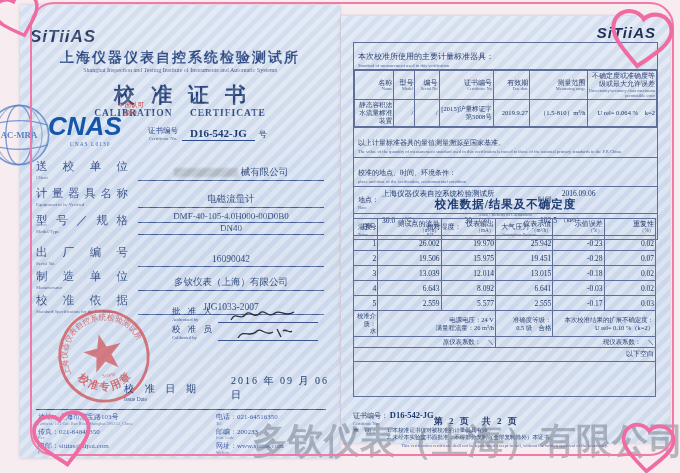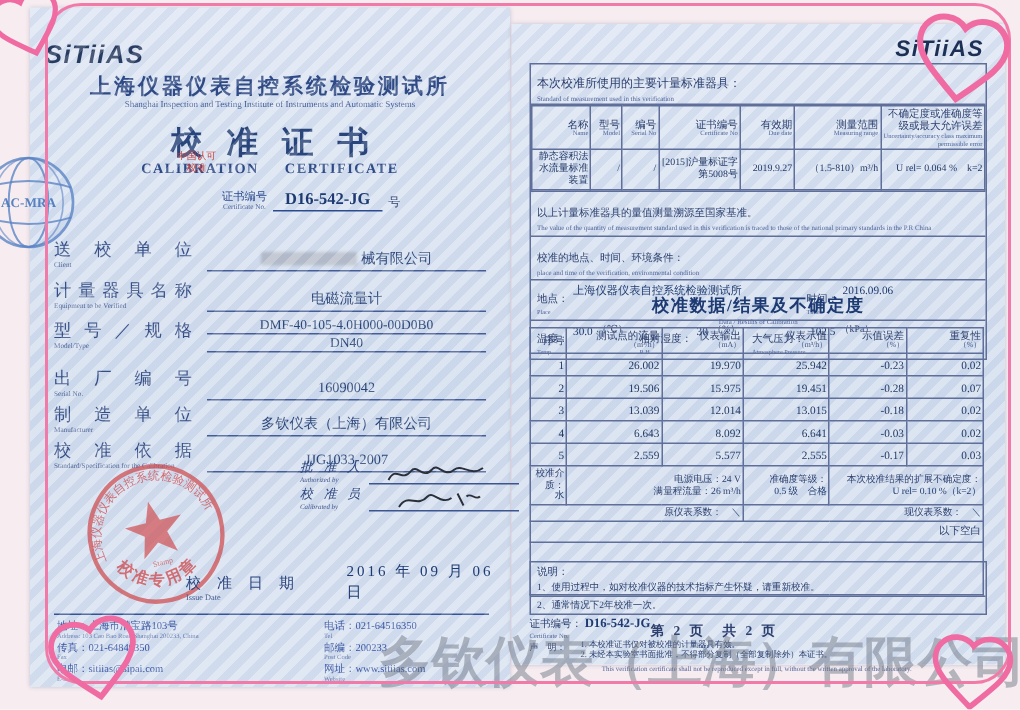--- a/index.html
+++ b/index.html
@@ -38,21 +38,21 @@
   .flabel .cn{display:block;width:92px;font-size:11.5px;color:#2a447e;
               text-align:justify;text-align-last:justify;}
   .flabel .en{display:block;width:98px;font-size:4.8px;color:#44598e;margin-top:1px;line-height:1.15;}
   .fval{flex:1;text-align:center;font-size:9.5px;color:#1e3a6e;border-bottom:1px solid #3d558e;
         padding-bottom:1px;min-height:11px;}
   .fval2{flex:1;}
   .fval2 div{text-align:center;font-size:9px;color:#1e3a6e;border-bottom:1px solid #3d558e;
         padding-bottom:1px;min-height:10px;}
   .redact{display:inline-block;width:64px;height:9px;background:#b6bdc9;border-radius:1px;
           filter:blur(1px);vertical-align:middle;margin-right:3px;}
-  .sigblock{left:180px;top:300px;width:146px;z-index:2;font-style:italic;}
+  .sigblock{left:152px;top:300px;width:146px;z-index:2;}
   .sigrow{display:flex;align-items:flex-end;height:18px;}
   .siglabel{width:46px;flex:none;}
   .siglabel .cn{display:block;width:40px;font-size:8.5px;color:#2a447e;text-align:justify;text-align-last:justify;}
   .siglabel .en{display:block;font-size:4.6px;color:#44598e;line-height:1;}
   .sigline{flex:1;border-bottom:1px solid #3d558e;position:relative;height:15px;}
   .sigline svg{position:absolute;left:6px;bottom:-3px;}
   .seal{left:36px;top:300px;width:96px;height:102px;transform:rotate(-14deg);opacity:.85;z-index:2;}
   .daterow{left:104px;top:369px;display:flex;align-items:flex-end;z-index:2;}
   .dlabel .cn{display:block;width:72px;font-size:10px;color:#2a447e;text-align:justify;text-align-last:justify;}
   .dlabel .en{display:block;font-size:5.5px;color:#44598e;}
@@ -135,20 +135,24 @@
     <div class="abs p1-org">上海仪器仪表自控系统检验测试所</div>
     <div class="abs p1-org-en">Shanghai Inspection and Testing Institute of Instruments and Automatic Systems</div>
     <div class="abs p1-title">校准证书</div>
     <div class="abs p1-title-en">CALIBRATION CERTIFICATE</div>
 
     <div class="abs accred">
       <div>中国认可</div>
       <div>校准</div>
     </div>
 
+    <div class="abs cnas-wrap">
+      <div class="cnas-big">CNAS</div>
+      <div class="cnas-sub">CNAS L0130</div>
+    </div>
 
     <div class="abs certline">
       <div class="certlabel">
         <span>证书编号</span>
         <span class="en">Certificate No.</span>
       </div>
       <div class="certno">D16-542-JG</div>
       <div class="certsuffix">号</div>
     </div>
 
@@ -472,25 +476,20 @@
         <tr>
               <td class="blanknote" colspan="6">以下空白</td>
             </tr>
         <tr>
               <td class="bigblank" colspan="6"></td>
             </tr>
       </tbody>
         </table>
     </div>
 
-    <div class="abs notes">
-      <div class="notes-title">说明：</div>
-      <div class="notes-item">1、使用过程中，如对校准仪器的技术指标产生怀疑，请重新校准。</div>
-      <div class="notes-item">2、通常情况下2年校准一次。</div>
-    </div>
 
     <div class="abs certline2">
       <div class="cl-left">
         <div class="row"><span>证书编号：</span> <span class="no">D16-542-JG</span></div>
         <span class="en">Certificate No.</span>
       </div>
       <div class="cl-right">
         <span class="cn">第 2 页　共 2 页</span>
         <span class="en">Page of</span>
       </div>

